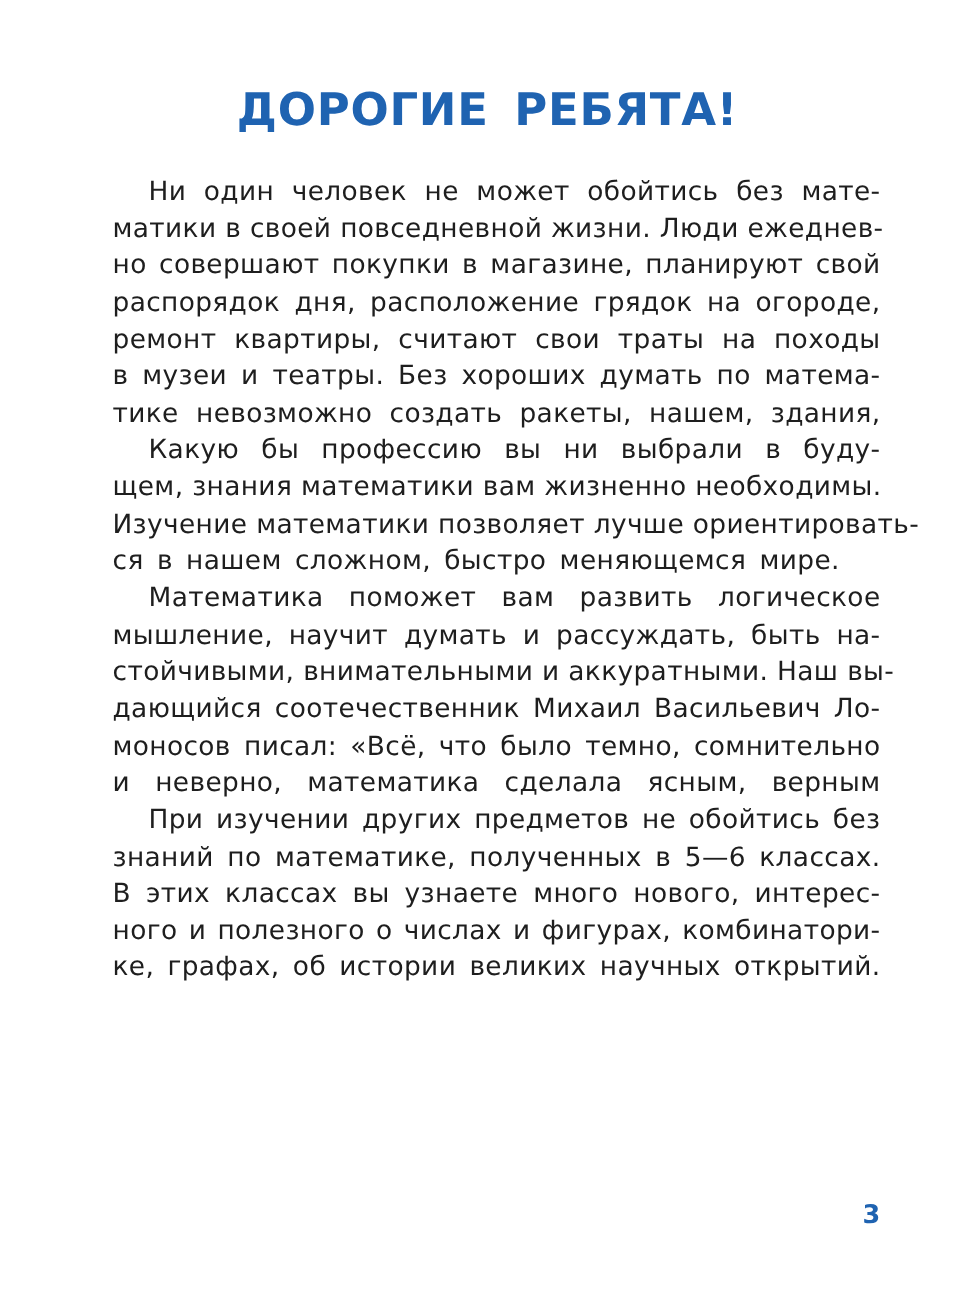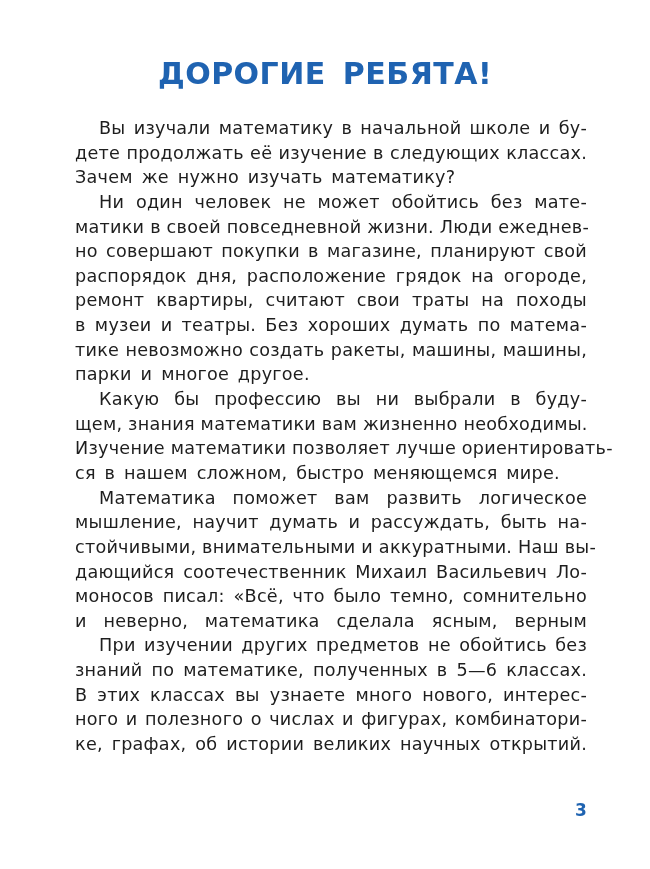--- a/index.html
+++ b/index.html
@@ -64,35 +64,29 @@
       color: #1f63b1;
     }
   </style>
 </head>
 <body>
 
 <h1 class="page-title">ДОРОГИЕ  РЕБЯТА!</h1>
 
 <div class="body-text">
 
-  <div>
-    <span class="line indent">Вы изучали математику в начальной школе и бу-</span>
-    <span class="line">дете продолжать её изучение в следующих классах.</span>
-    <span class="line last">Зачем же нужно изучать математику?</span>
-  </div>
 
   <div>
     <span class="line indent">Ни один человек не может обойтись без мате-</span>
     <span class="line">матики в своей повседневной жизни. Люди ежеднев-</span>
     <span class="line">но совершают покупки в магазине, планируют свой</span>
     <span class="line">распорядок дня, расположение грядок на огороде,</span>
     <span class="line">ремонт квартиры, считают свои траты на походы</span>
     <span class="line">в музеи и театры. Без хороших думать по матема-</span>
-    <span class="line">тике невозможно создать ракеты, машины, машины,</span>
-    <span class="line last">парки и многое другое.</span>
+    <span class="line">тике невозможно создать ракеты, нашем, здания,</span>
   </div>
 
   <div>
     <span class="line indent">Какую бы профессию вы ни выбрали в буду-</span>
     <span class="line">щем, знания математики вам жизненно необходимы.</span>
     <span class="line">Изучение математики позволяет лучше ориентировать-</span>
     <span class="line last">ся в нашем сложном, быстро меняющемся мире.</span>
   </div>
 
   <div>

